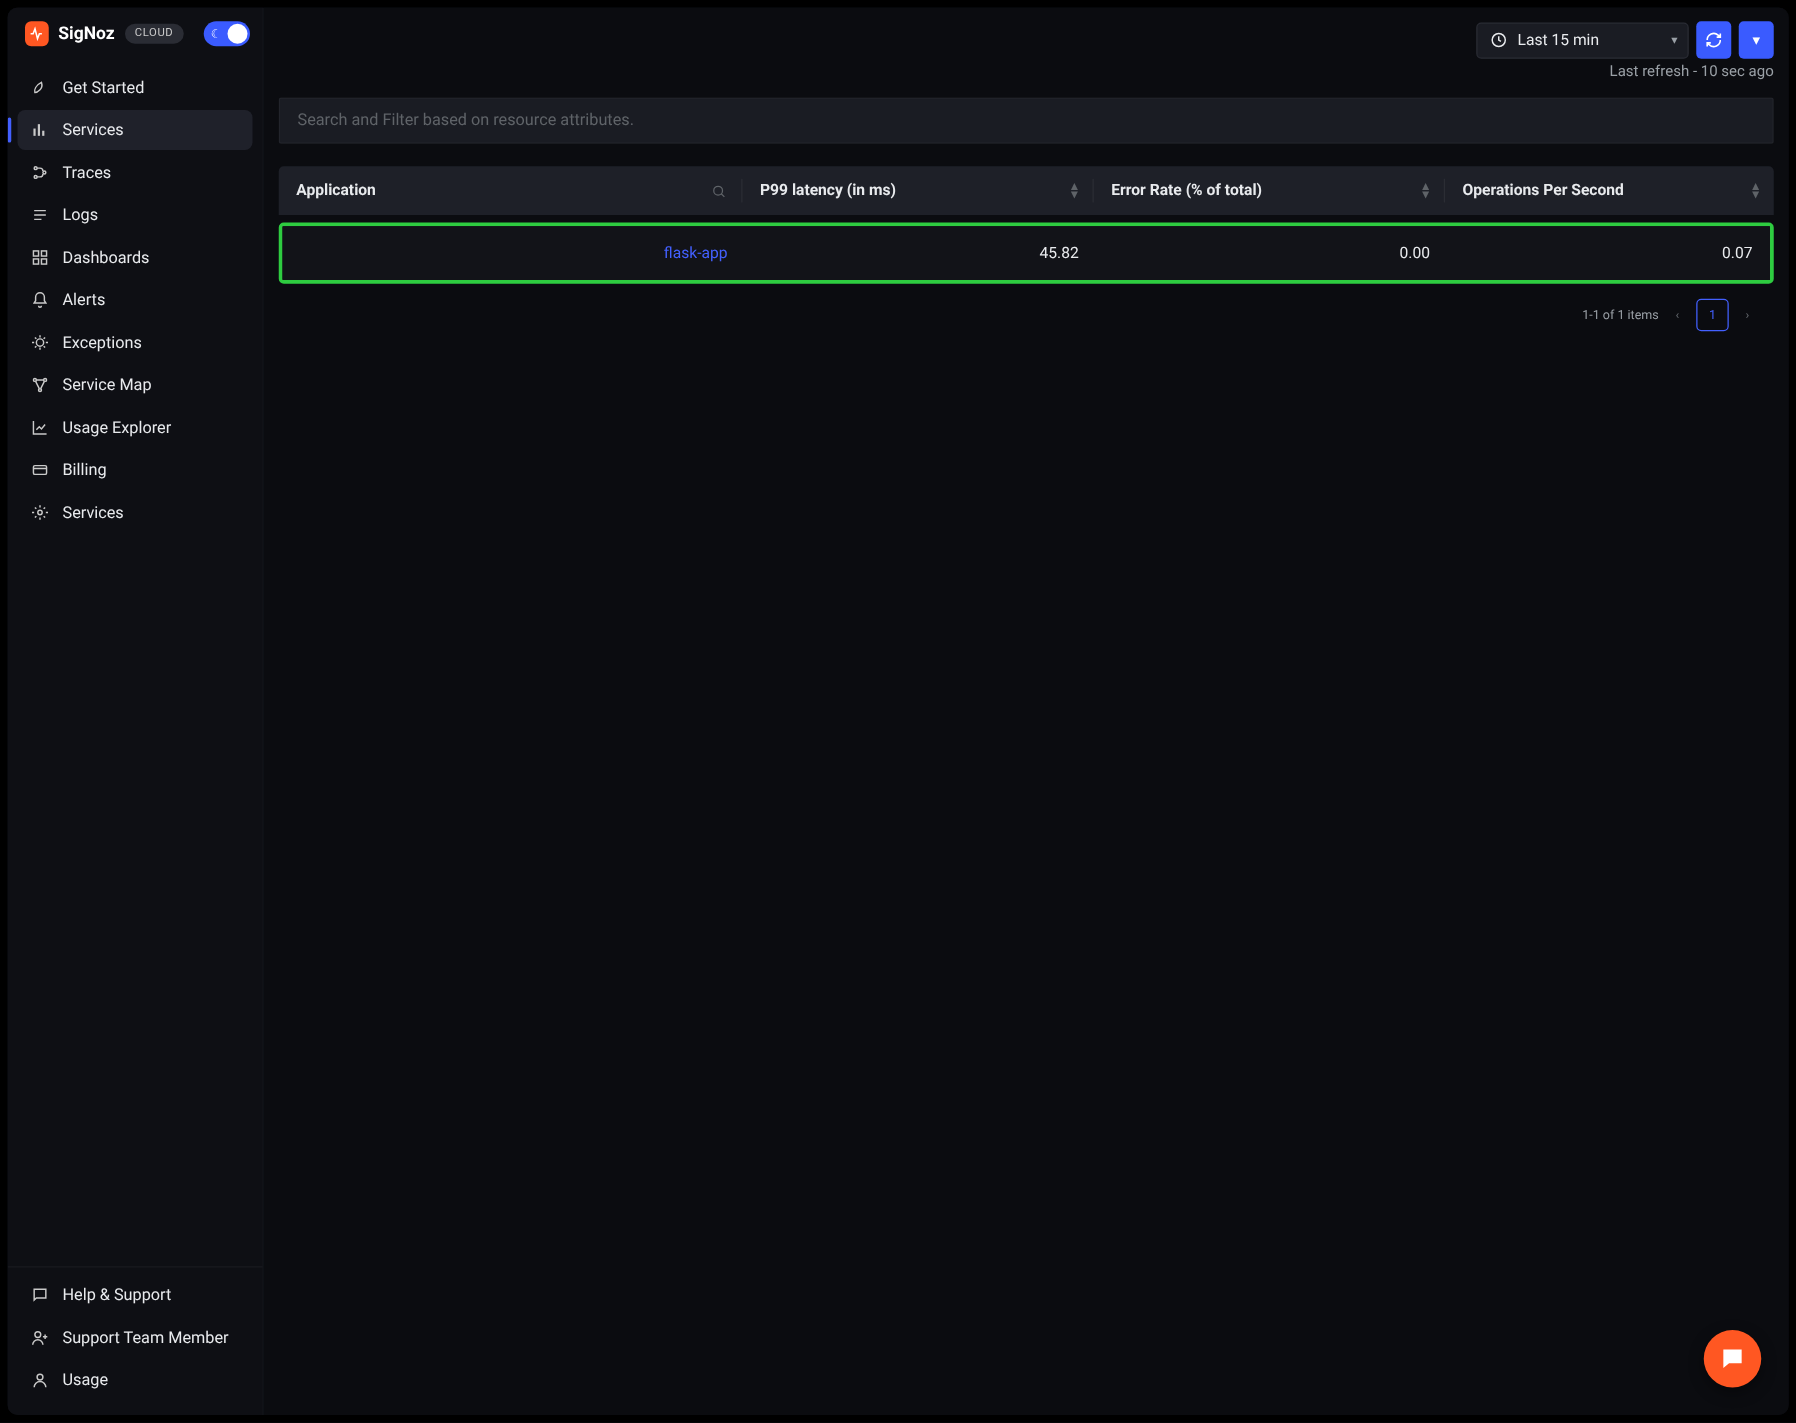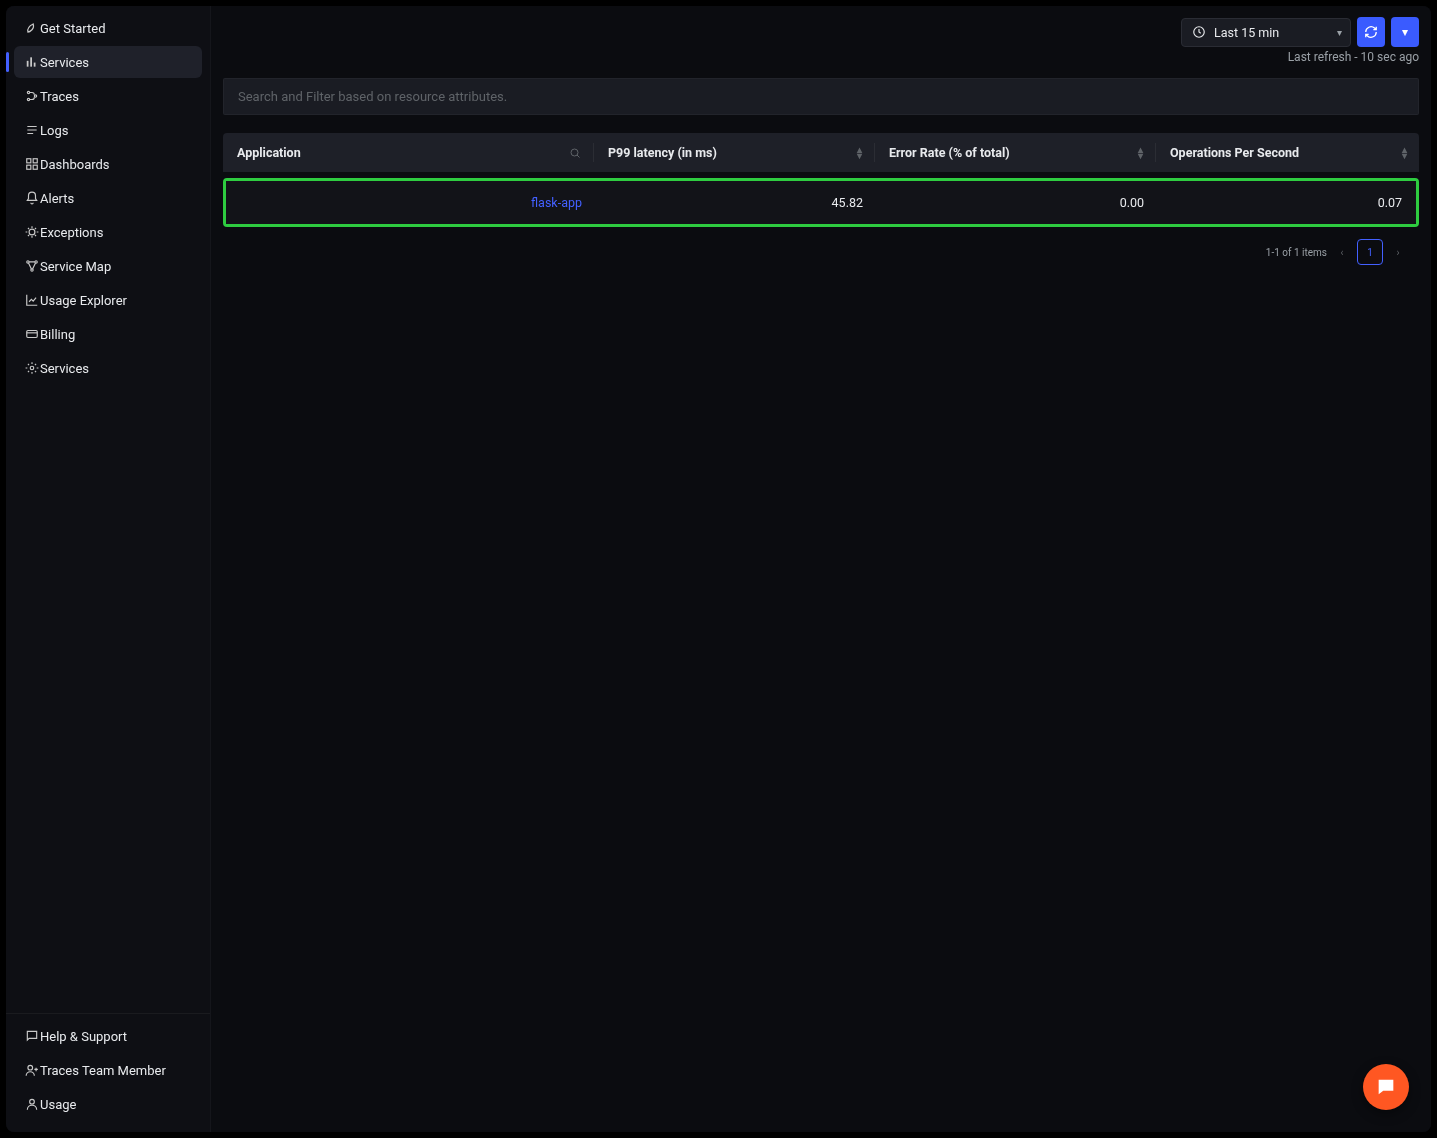--- a/index.html
+++ b/index.html
@@ -79,21 +79,21 @@
   .theme-toggle .moon{
     position:absolute;left:6px;font-size:10px;color:#fff;
   }
   .theme-toggle .knob{
     position:absolute;right:2px;
     width:16px;height:16px;border-radius:50%;
     background:#fff;
   }
   .sb-nav{padding:6px 8px;flex:1;overflow:auto}
   .nav-item{
-    display:flex;align-items:center;
+    display:flex;align-items:center;gap:10px;
     padding:8px 10px;border-radius:6px;
     color:var(--text-main);
     font-size:13px;
     cursor:pointer;
     margin-bottom:2px;
   }
   .nav-item.active{
     background:var(--bg-sidebar-active);
     position:relative;
   }
@@ -217,20 +217,34 @@
     box-shadow:0 4px 12px rgba(0,0,0,.4);
   }
   svg{display:block}
 </style>
 </head>
 <body>
 
 <div class="viewport">
 
   <aside class="sidebar">
+    <div class="sb-top">
+      <div class="logo-badge">
+        <svg width="12" height="12" viewBox="0 0 24 24" fill="none" stroke="#fff" stroke-width="2.5">
+            <path d="M3 12h4l3-8 4 16 3-8h4"></path>
+          </svg>
+      </div>
+      <div class="brand">SigNoz</div>
+      <div class="cloud-badge">CLOUD</div>
+      <div class="spacer"></div>
+      <div class="theme-toggle">
+        <span class="moon">☾</span>
+        <span class="knob"></span>
+      </div>
+    </div>
 
     <nav class="sb-nav">
       <div class="nav-item">
         <span class="icon">
           <svg width="14" height="14" viewBox="0 0 24 24" fill="none" stroke="currentColor" stroke-width="2">
               <path d="M5 19c-1-4 1-10 9-14 0 0 2 6-2 10s-7 4-7 4z"></path>
               <path d="M15 9l0 0"></path>
             </svg>
         </span>
         <span>Get Started</span>
@@ -343,21 +357,21 @@
         <span>Help &amp; Support</span>
       </div>
       <div class="nav-item">
         <span class="icon">
           <svg width="14" height="14" viewBox="0 0 24 24" fill="none" stroke="currentColor" stroke-width="2">
               <circle cx="9" cy="8" r="4"></circle>
               <path d="M2 22a7 7 0 0114 0"></path>
               <path d="M19 8v6M16 11h6"></path>
             </svg>
         </span>
-        <span>Traces Team Member</span>
+        <span>Support Team Member</span>
       </div>
       <div class="nav-item">
         <span class="icon">
           <svg width="14" height="14" viewBox="0 0 24 24" fill="none" stroke="currentColor" stroke-width="2">
               <circle cx="12" cy="8" r="4"></circle>
               <path d="M4 22a8 8 0 0116 0"></path>
             </svg>
         </span>
         <span>Usage</span>
       </div>

